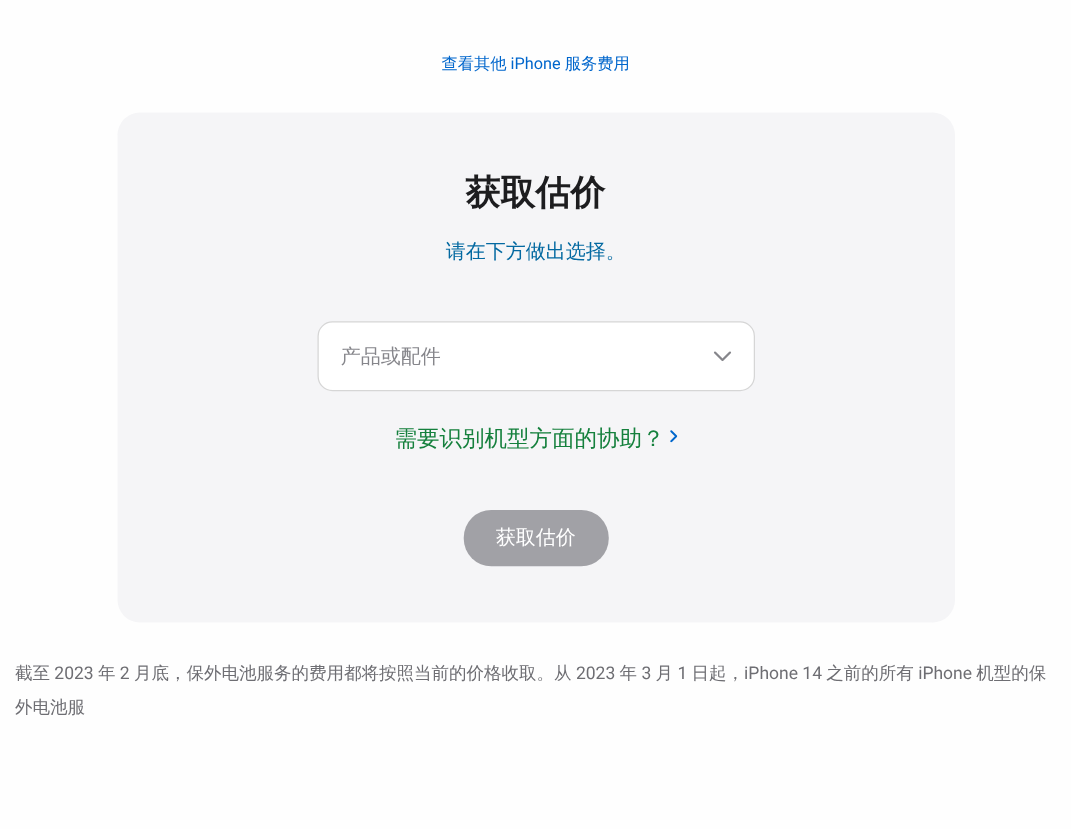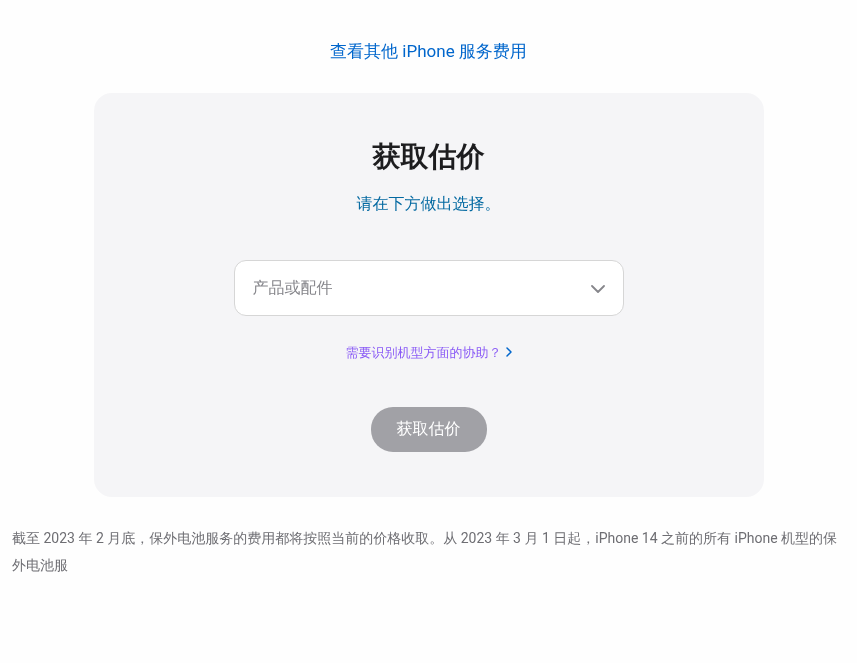--- a/index.html
+++ b/index.html
@@ -18,21 +18,21 @@
       width: 100%;
       padding: 0;
     }
     .top-link {
       text-align: center;
       padding: 40px 0 30px;
     }
     .top-link a {
       color: #0066cc;
       text-decoration: none;
-      font-size: 17px;
+      font-size: 13px;
     }
     .card {
       background: #f5f5f7;
       border-radius: 18px;
       width: 670px;
       margin: 0 auto;
       padding: 45px 40px 45px;
       text-align: center;
     }
     .card-title {
@@ -41,21 +41,21 @@
       color: #1d1d1f;
       margin-bottom: 18px;
     }
     .card-subtitle {
       font-size: 16px;
       color: #0369a1;
       margin-bottom: 45px;
     }
     .select-wrapper {
       position: relative;
-      width: 390px;
+      width: 350px;
       margin: 0 auto 26px;
     }
     .select-box {
       width: 100%;
       height: 56px;
       background: #ffffff;
       border: 1px solid #d6d6d6;
       border-radius: 12px;
       padding: 0 18px;
       display: flex;
@@ -66,23 +66,23 @@
     .select-label {
       color: #86868b;
       font-size: 16px;
       text-align: left;
     }
     .chevron {
       color: #86868b;
       font-size: 14px;
     }
     .help-link {
-      color: #8b5cf6;
+      color: #15803d;
       text-decoration: none;
-      font-size: 13px;
+      font-size: 18px;
       display: inline-flex;
       align-items: center;
       gap: 4px;
       margin-bottom: 45px;
       font-family: Liberation Mono, monospace;
     }
     .help-link .chevron-right {
       font-size: 11px;
     }
     .submit-btn {

